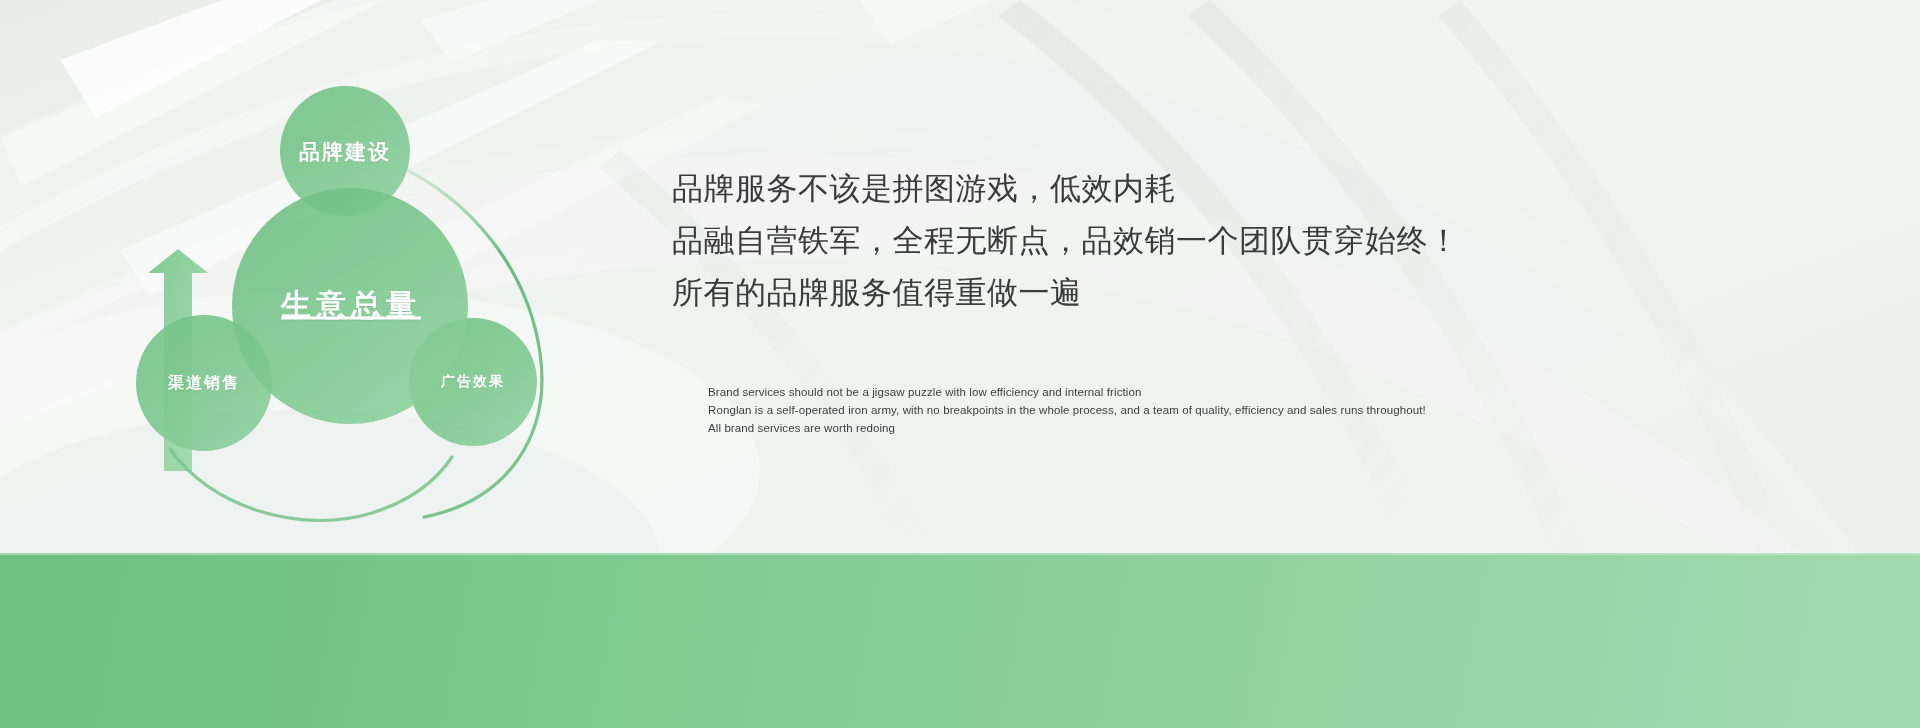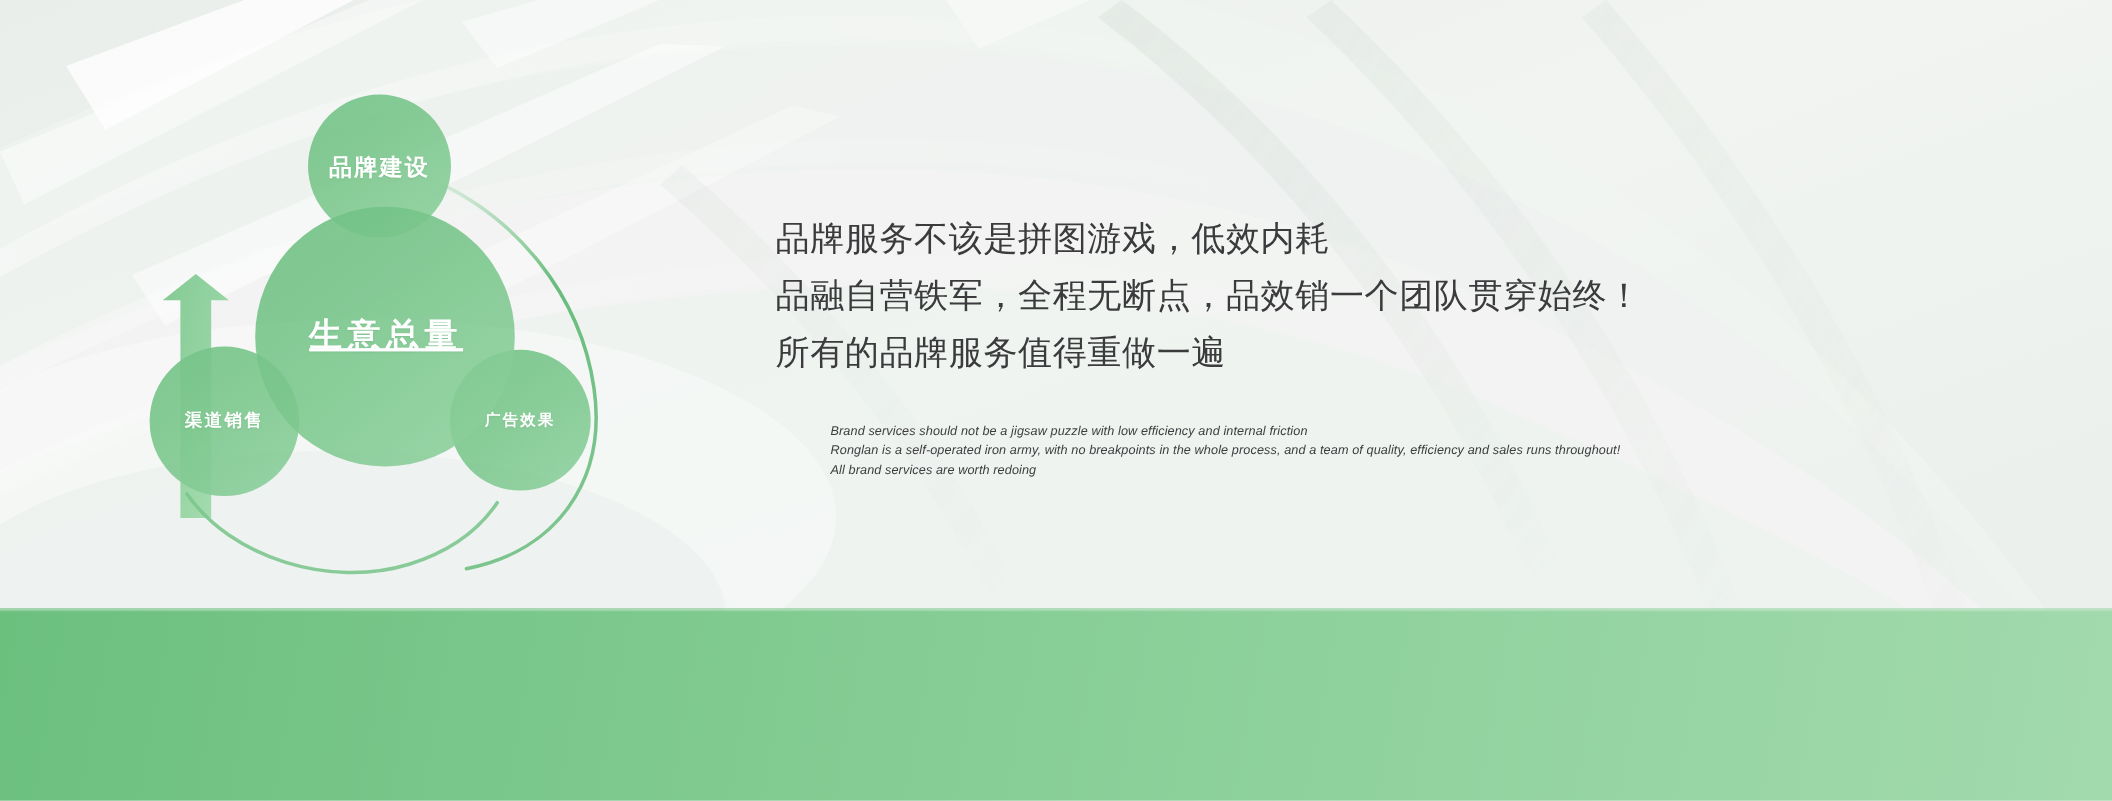--- a/index.html
+++ b/index.html
@@ -32,38 +32,36 @@
     transform:translate(-50%,-50%);
     letter-spacing:1px;
     text-shadow:0 1px 2px rgba(60,110,75,.12);
   }
   #lbl-brand{left:345px;top:151px;font-size:21px;letter-spacing:2px;}
   #lbl-total{left:351px;top:304px;font-size:30px;letter-spacing:5px;text-decoration:underline;}
   #lbl-channel{left:204px;top:382px;font-size:16px;letter-spacing:2px;}
   #lbl-ad{left:473px;top:381px;font-size:14px;letter-spacing:2px;}
 
   
-  #copy{position:absolute;left:705px;top:163px;width:1150px;margin-top:28px;}
+  #copy{position:absolute;left:672px;top:163px;width:1150px;}
   .cn-line{
     color:#3b3b3d;
     font-size:31px;
     line-height:52px;
     letter-spacing:.5px;
     white-space:nowrap;
     font-weight:400;
   }
   #en-block{position:absolute;left:708px;top:383px;width:1180px;}
   .en-line{
     color:#3d3d3f;
     font-size:11.5px;
     line-height:18px;
-    font-style:italic;
     letter-spacing:.1px;
     white-space:nowrap;
-    margin-left:47px;
   }
 
   
   #bottom-bar{
     position:absolute;left:0;bottom:0;width:1920px;height:173px;
     background:linear-gradient(100deg,
       #6cc07e 0%, #79c78a 22%, #86cd95 45%, #92d3a0 68%, #a2daad 100%);
   }
   #bottom-bar-hairline{
     position:absolute;left:0;bottom:173px;width:1920px;height:2px;

